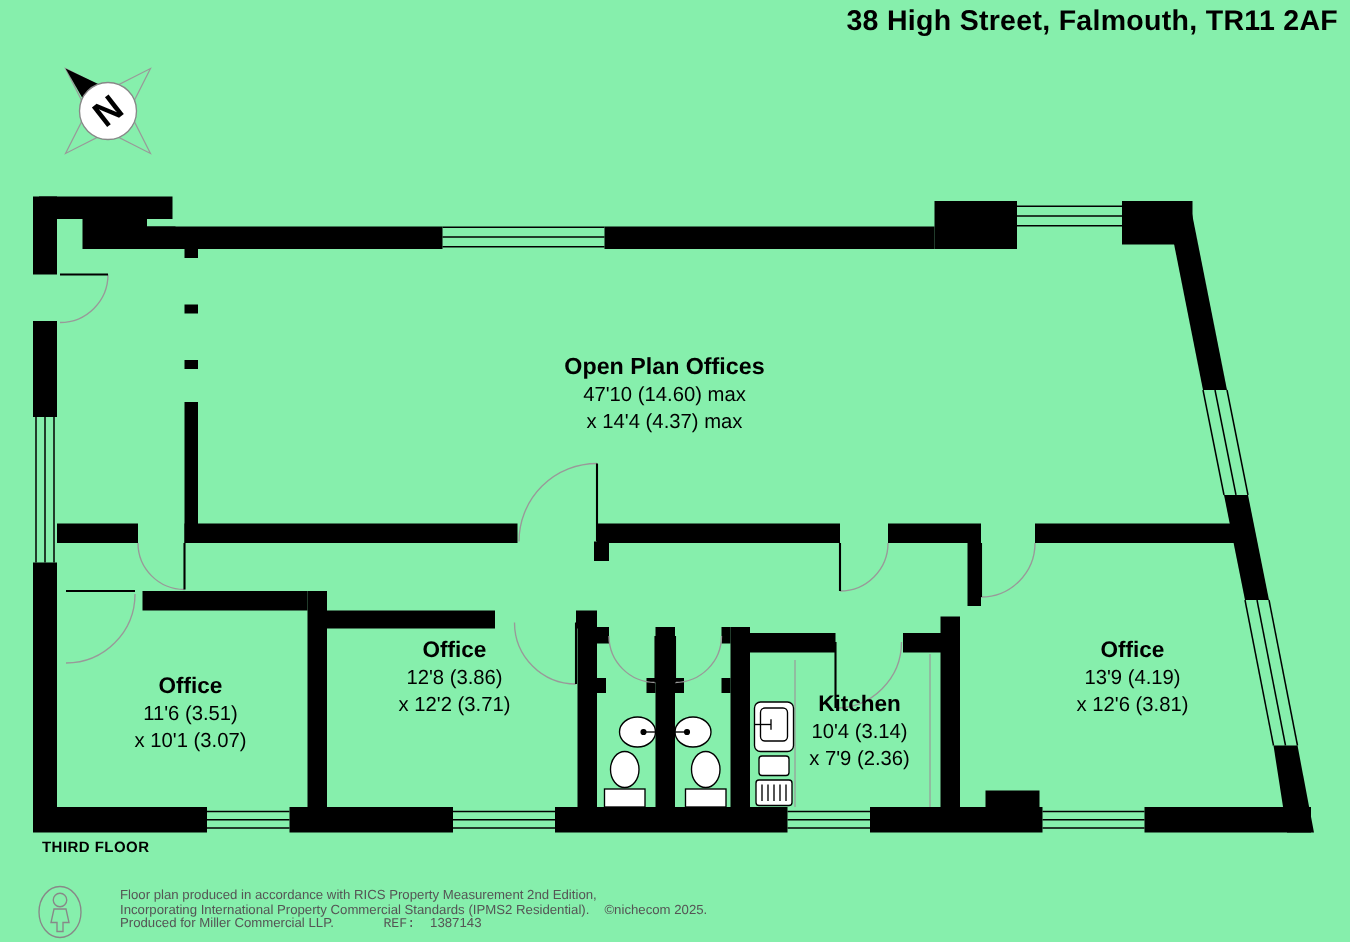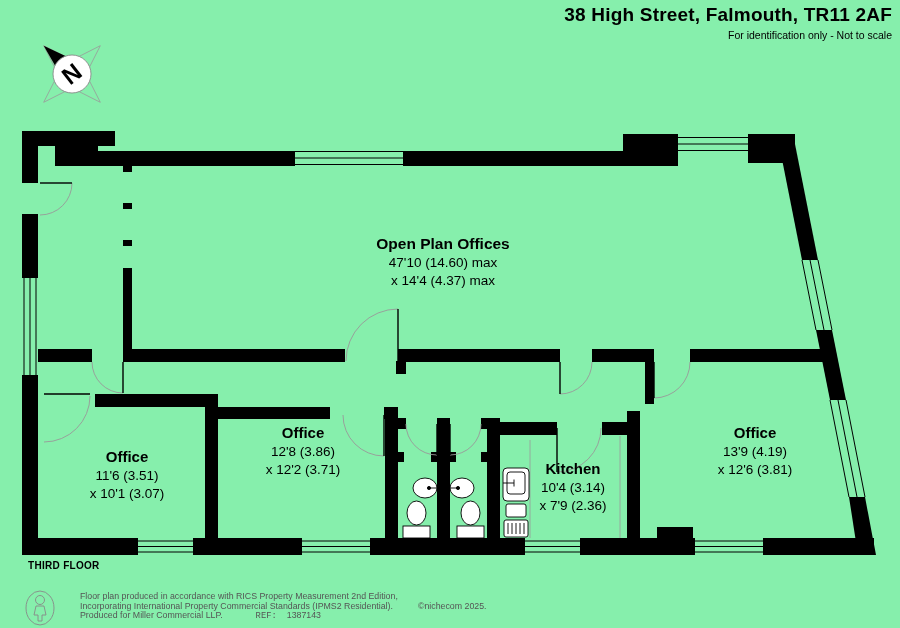--- a/index.html
+++ b/index.html
@@ -5,36 +5,35 @@
   html,body{margin:0;padding:0;background:#fff;}
   #page{position:relative;width:900px;height:628px;background:#86efac;overflow:hidden;
         font-family:"Liberation Sans", sans-serif;color:#000;}
   .hdr{position:absolute;right:8px;top:4px;text-align:right;}
   .hdr .title{font-size:19px;font-weight:bold;letter-spacing:.2px;}
   .hdr .area{font-size:13.5px;margin-top:4px;}
   .hdr .disc{font-size:10.5px;margin-top:3px;}
   .floorlbl{position:absolute;left:28px;top:560px;font-size:10px;font-weight:bold;letter-spacing:.3px;}
   .foot{position:absolute;left:0;top:588px;width:900px;font-size:8.8px;color:#555;line-height:9.5px;}
   .foot .txt{position:absolute;left:80px;top:4px;}
-  .foot .cpy{margin-left:25px;}
+  .foot .cpy{margin-left:10px;}
   .foot .ref{margin-left:33px;font-family:Liberation Mono, monospace;}
   .foot .refv{margin-left:10px;}
   svg text{font-family:"Liberation Sans", sans-serif;}
   .rname{font-size:15px;font-weight:bold;}
   .rdim{font-size:13.5px;}
   .opname{font-size:15.5px;font-weight:bold;}
 </style>
 </head>
 <body>
 
 <div id="page">
 
   <div class="hdr">
     <div class="title">38 High Street, Falmouth, TR11 2AF</div>
-    <div class="disc">For identification only - Not to scale</div>
   </div>
 
   <svg width="900" height="628" viewBox="0 0 900 628">
 
     <g>
       <path d="M43.7,45.7 L72,60 L100.3,45.7 L86,74 L100.3,102.3 L72,88 L43.7,102.3 L58,74 Z" fill="none" stroke="#999" stroke-width="0.8"></path>
       <path d="M43.7,45.7 L76,61 L61,76 Z" fill="#000"></path>
       <circle cx="72" cy="74" r="19" fill="#fff" stroke="#888" stroke-width="0.9"></circle>
       <text x="72" y="82" text-anchor="middle" font-size="24" font-weight="bold" transform="rotate(-38 72 74)">N</text>
     </g>

